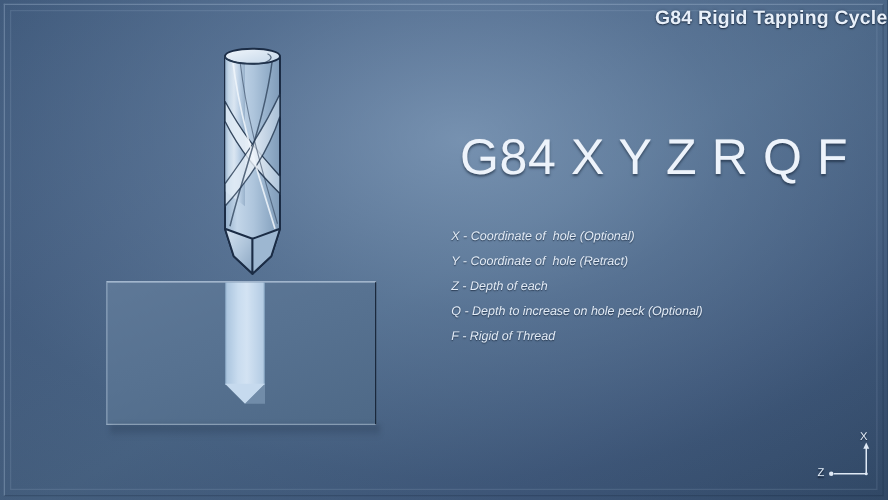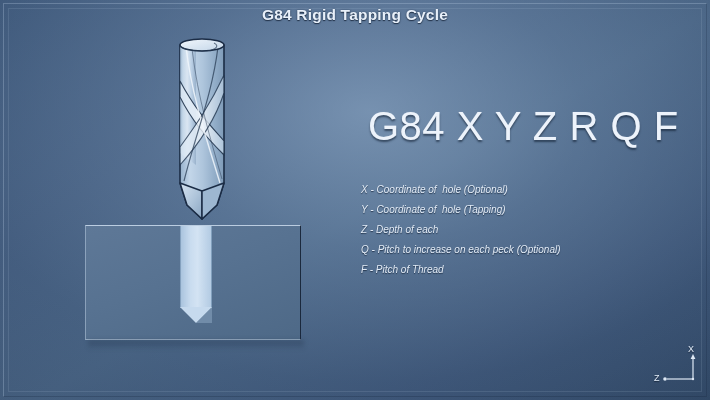--- a/index.html
+++ b/index.html
@@ -42,21 +42,21 @@
     pointer-events: none;
   }
 
   
   #title-bar {
     position: absolute;
     left: 0; top: 0;
     width: 710px; height: 30px;
     display: flex;
     align-items: center;
-    justify-content: center;
+    justify-content: flex-end;
   }
   #title-text {
     font-size: 15.5px;
     font-weight: bold;
     color: #e8f0fa;
     letter-spacing: 0.2px;
     text-shadow: 0 1px 1px rgba(16,30,50,0.75), 0 0 2px rgba(20,36,58,0.5);
     white-space: nowrap;
   }
 
@@ -245,24 +245,24 @@
     <path d="M 62 150 L 55 172 L 40 186 L 40 158 Z" fill="#9db7d1" stroke="#1b2c45" stroke-width="1.5" stroke-linejoin="round"></path>
 
     <ellipse cx="40" cy="12" rx="22" ry="6" fill="url(#topEllipse)" stroke="#1b2c45" stroke-width="1.5"></ellipse>
     <path d="M 18 12 A 22 6 0 0 0 40 18 A 14 5 0 0 0 52 10" fill="none" stroke="#2a3d56" stroke-width="1.1" opacity="0.7"></path>
   </svg>
 
   <div id="syntax">G84 X Y Z R Q F</div>
 
   <div id="legend">
     <div class="legend-line">X - Coordinate of  hole (Optional)</div>
-    <div class="legend-line">Y - Coordinate of  hole (Tapping)</div>
+    <div class="legend-line">Y - Coordinate of  hole (Retract)</div>
     <div class="legend-line">Z - Depth of each</div>
-    <div class="legend-line">Q - Pitch to increase on each peck (Optional)</div>
-    <div class="legend-line">F - Pitch of Thread</div>
+    <div class="legend-line">Q - Depth to increase on hole peck (Optional)</div>
+    <div class="legend-line">F - Rigid of Thread</div>
   </div>
 
   <div id="axis-gizmo">
     <svg width="48" height="48" viewBox="0 0 48 48" xmlns="http://www.w3.org/2000/svg">
       <line x1="38" y1="34" x2="38" y2="12" stroke="#dfe9f5" stroke-width="1.2"></line>
       <polygon points="38,9 35.6,14 40.4,14" fill="#dfe9f5"></polygon>
       <line x1="38" y1="34" x2="12" y2="34" stroke="#dfe9f5" stroke-width="1.2"></line>
       <circle cx="10" cy="34" r="1.8" fill="#dfe9f5"></circle>
       <circle cx="38" cy="34" r="1.2" fill="#dfe9f5"></circle>
     </svg>

